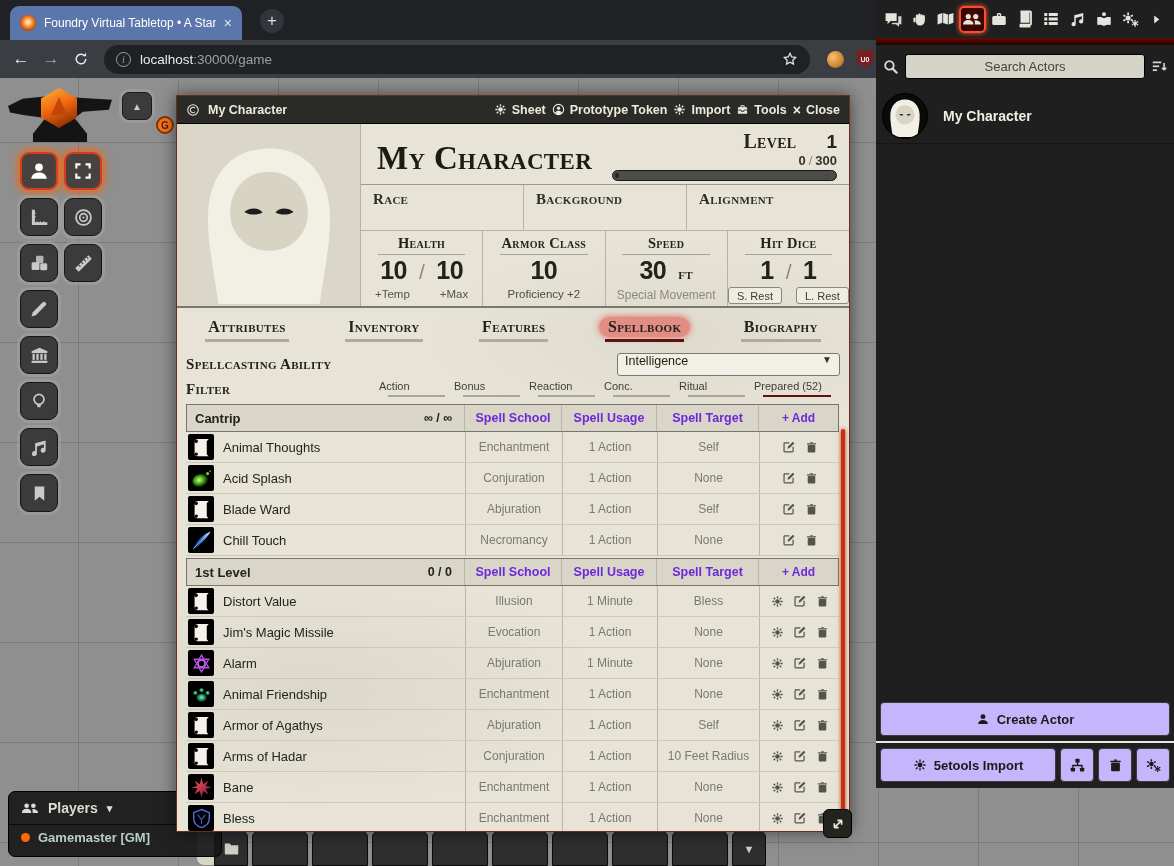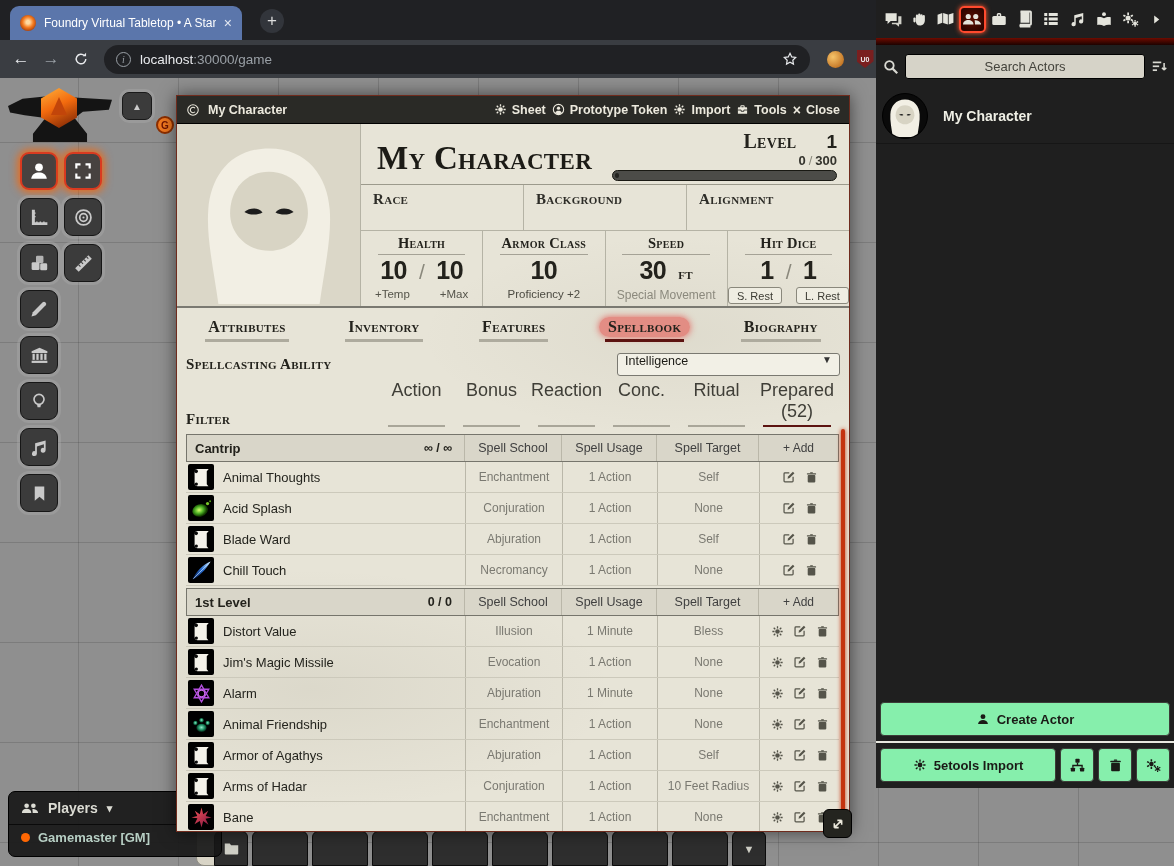--- a/index.html
+++ b/index.html
@@ -61,21 +61,21 @@
 .stab.active{border:2px solid #ff4a2e;border-radius:5px;background:radial-gradient(circle,#5a0d00 0,#2a0400 90%);box-shadow:0 0 5px #ff5a30}
 .redstrip{height:7px;background:linear-gradient(#6e0b00,#1d0200)}
 .searchrow{display:flex;align-items:center;gap:6px;padding:9px 6px}
 .searchrow input{flex:1;height:25px;background:#d6d3c8;border:1px solid #000;border-radius:3px;text-align:center;font-size:13px;color:#2f2e29;font-family:"Liberation Sans",sans-serif}
 .searchrow input::placeholder{color:#44433c}
 .actor{display:flex;align-items:center;gap:15px;height:56px;padding:0 6px;border-bottom:1px solid #161616}
 .aport{width:46px;height:46px;border-radius:50%;background:#0a0a0a;border:1px solid #000;overflow:hidden;display:flex;align-items:flex-end;justify-content:center}
 .aname{font-weight:bold;font-size:14px;color:#efefe5}
 .sb-bottom{position:absolute;left:0;bottom:0;width:298px}
 .createrow{display:flex;gap:4px;padding:3px 4px}
-.btn{background:#86efac;border:1px solid #3c3c38;border-radius:4px;color:#1a1a16;font-weight:bold;font-size:13px;display:flex;align-items:center;justify-content:center;gap:7px;height:34px}
+.btn{background:#c4b5fd;border:1px solid #3c3c38;border-radius:4px;color:#1a1a16;font-weight:bold;font-size:13px;display:flex;align-items:center;justify-content:center;gap:7px;height:34px}
 .createrow .btn{flex:1}
 .sbdiv{height:2px;background:#e8e8e0;margin:2px 0}
 .importrow{display:flex;gap:4px;padding:3px 4px 6px}
 .importrow .wide{flex:1}
 .importrow .sq{width:34px;flex:none}
 
 #sheet{position:absolute;left:176px;top:17px;width:674px;height:737px;background:#e7e4d7;border:1px solid #6f2b1d;box-shadow:0 0 16px rgba(0,0,0,.55);z-index:5;overflow:visible}
 .tbar{height:28px;background:#2a2a26;display:flex;align-items:center;padding:0 9px;gap:6px;color:#ece9dd;font-size:12.5px;font-weight:bold;border-bottom:1px solid #000}
 .tbar .ttl{margin-left:2px}
 .tbar .sp{flex:1}
@@ -117,35 +117,35 @@
 .tabitem::after{content:"";position:absolute;left:6px;right:6px;bottom:-5px;height:2.5px;background:#aeab9e}
 .tabitem.active{background:rgba(228,92,86,.62);border-radius:10px;box-shadow:0 0 7px rgba(228,92,86,.95)}
 .tabitem.active::after{background:#5c1310;height:3px}
 
 .scrow{display:flex;align-items:center;padding:8px 9px 1px}
 .sclabel{font-size:15px;color:#23221c}
 .select{margin-left:auto;width:223px;height:23px;background:#f2f0e6;border:1px solid #7a7971;border-radius:3px;display:flex;padding:0 7px;font-size:12.5px;color:#1c1b16}
 .select .car{margin-left:auto;font-size:10px;color:#333}
 .filrow{display:flex;align-items:flex-end;padding:3px 9px 4px}
 .filters{display:flex;margin-left:auto}
-.fitem{position:relative;width:75px;text-align:center;font-size:18px;color:#3f3e37;padding-bottom:6px}
+.fitem{position:relative;width:75px;font-size:11px;color:#3f3e37;padding-bottom:6px}
 .fitem.wide{width:86px}
 .fitem::after{content:"";position:absolute;left:9px;right:9px;bottom:1px;height:2.5px;background:#a9a699}
 .fitem.active::after{background:#5c1310}
 
 .table{margin:1px 10px 0 9px}
 .sec{display:flex;align-items:stretch;height:28px;background:#d9d6c9;border:1px solid #76756c;font-weight:bold;font-size:13px;color:#23221c;margin-top:2px}
 .row{display:flex;align-items:stretch;height:31px;border-bottom:1px solid #ccc9bb;font-size:13px}
 .cname2{flex:1;display:flex;align-items:center;gap:9px;padding-left:2px;min-width:0}
 .sec .cname2{padding-left:8px}
 .cslots{margin-left:auto;padding-right:12px;font-size:12.5px;font-weight:bold;color:#23221c;align-self:center}
 .col{width:97px;color:#7a7971;font-size:12px;border-left:1px solid #bab7a9;display:flex;align-items:center;justify-content:center;flex:none}
 .col.usage{width:95px}.col.target{width:102px}
 .col.ctrl{width:80px;gap:9px;color:#4a4941}
-.sec .col{color:#404040;font-weight:normal;font-size:12.5px}
+.sec .col{color:#6d28d9;font-weight:bold;font-size:12.5px}
 .sec .col.ctrl{font-size:12px}
 .sicon{width:26px;height:26px;background:#000;border-radius:2px;display:flex;align-items:center;justify-content:center;flex:none}
 .sname{color:#24241e;white-space:nowrap;overflow:hidden}
 .cico{display:flex;align-items:center;color:#55544a}
 #sbar{position:absolute;right:4px;top:305px;width:4px;height:422px;background:#c3330f;border-radius:3px;box-shadow:0 0 4px #c3330f}
 #rsz{position:absolute;right:-3px;bottom:-7px;width:29px;height:29px;background:#24241f;border:1px solid #000;border-radius:6px;display:flex;align-items:center;justify-content:center;color:#ece9dd;z-index:7}
 </style>
 </head>
 <body>
 

